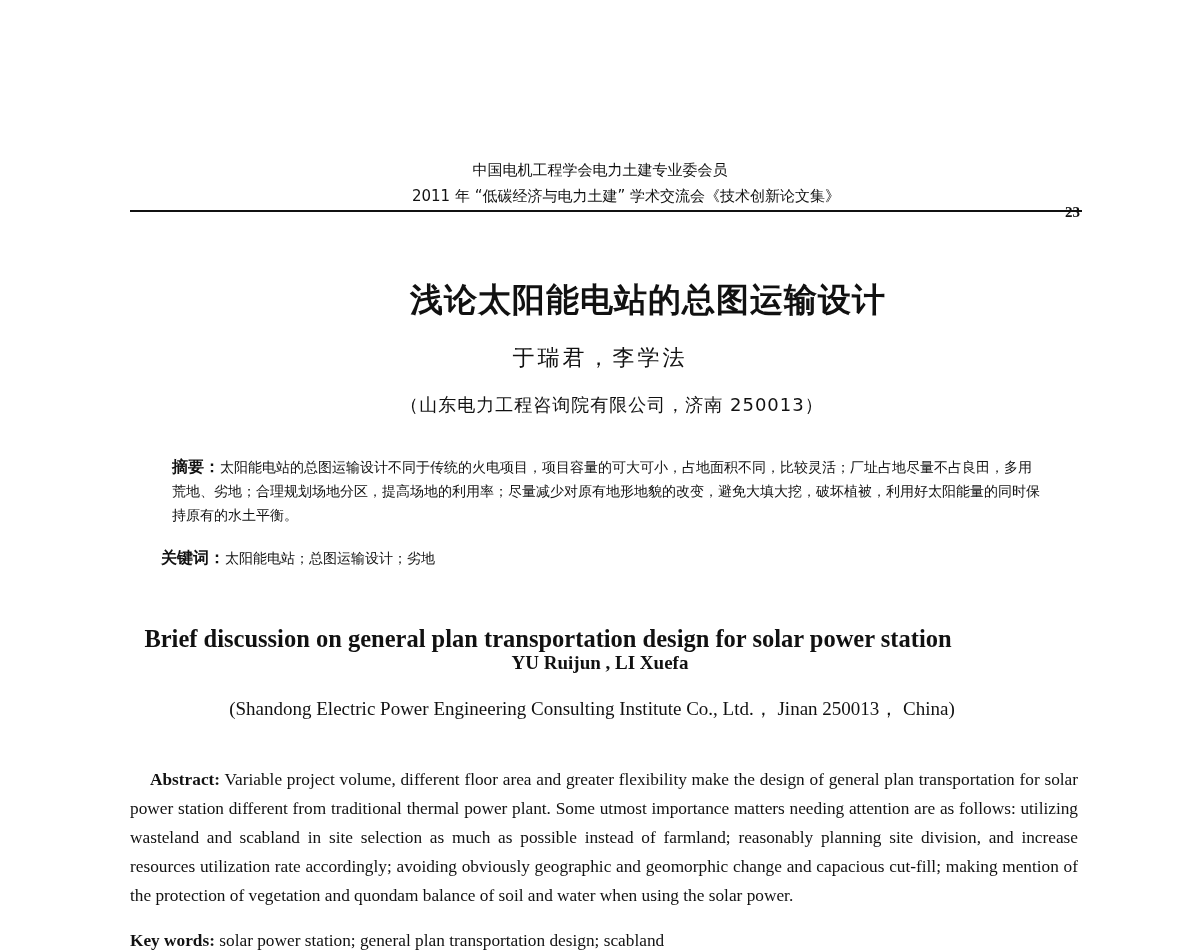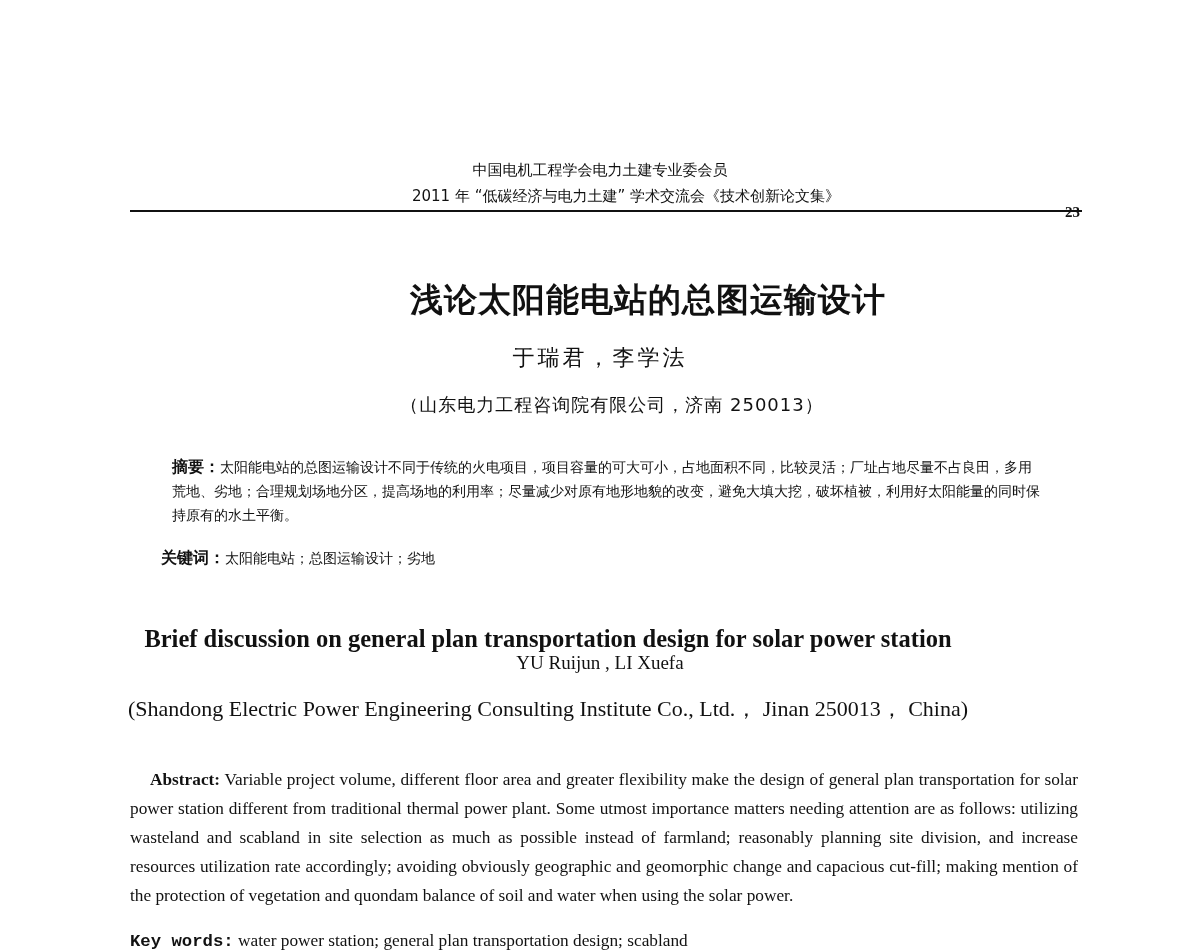--- a/index.html
+++ b/index.html
@@ -18,27 +18,27 @@
     .authors-cn { left: 0; width: 1200px; top: 343px; text-align: center; font-size: 22px; letter-spacing: 3px; line-height: 30px; font-family: "DejaVu Serif", "Liberation Serif", serif; }
     .affil-cn { left: 0; width: 1200px; top: 392px; text-align: center; font-size: 18px; line-height: 26px; letter-spacing: 1px; padding-left: 12px; }
 
     .abs-cn { left: 172px; width: 870px; top: 455px; font-size: 14px; line-height: 24px; }
     .abs-cn .lbl { font-weight: bold; font-size: 16px; }
     .abs-cn p { margin: 0; }
     .kw-cn { left: 161px; width: 870px; top: 546px; font-size: 14px; line-height: 24px; }
     .kw-cn .lbl { font-weight: bold; font-size: 16px; }
 
     .title-en { left: 16px; width: 1064px; top: 600px; text-align: center; font-size: 24.5px; font-weight: bold; line-height: 32px; margin-top: 23px; }
-    .authors-en { left: 0; width: 1200px; top: 650px; text-align: center; font-size: 19px; line-height: 26px; }
-    .affil-en { left: 0; width: 1096px; top: 696px; text-align: center; font-size: 22px; line-height: 26px; }
+    .authors-en { left: 0; width: 1200px; top: 650px; text-align: center; font-size: 19px; line-height: 26px; font-weight: bold; }
+    .affil-en { left: 0; width: 1096px; top: 696px; text-align: center; font-size: 19px; line-height: 26px; padding-left: 44px; }
 
     .abs-en { left: 130px; width: 948px; top: 765px; font-size: 17.3px; line-height: 29px; text-align: justify; }
     .abs-en .lbl { font-weight: bold; margin-left: 20px; }
     .kw-en { left: 130px; width: 948px; top: 926px; font-size: 17.3px; line-height: 29px; }
-    .kw-en .lbl { font-weight: bold; font-family: Liberation Mono, monospace; }
+    .kw-en .lbl { font-weight: bold; }
   </style>
 </head>
 <body>
 
 <div class="abs hdr1 sans">中国电机工程学会电力土建专业委会员</div>
 <div class="abs hdr2 sans">
   <span class="center">2011 年 “低碳经济与电力土建” 学术交流会《技术创新论文集》</span>
   <span class="pagenum serif">23</span>
 </div>
 <div class="abs rule"></div>
@@ -55,14 +55,14 @@
 </div>
 
 <div class="abs title-en serif">Brief discussion on general plan transportation design for solar power station</div>
 <div class="abs authors-en serif">YU Ruijun , LI Xuefa</div>
 <div class="abs affil-en serif">(Shandong Electric Power Engineering Consulting Institute Co., Ltd.， Jinan 250013， China)</div>
 
 <div class="abs abs-en serif">
   <span class="lbl">Abstract:</span> <span>Variable project volume, different floor area and greater flexibility make the design of general plan transportation for solar power station different from traditional thermal power plant. Some utmost importance matters needing attention are as follows: utilizing wasteland and scabland in site selection as much as possible instead of farmland; reasonably planning site division, and increase resources utilization rate accordingly; avoiding obviously geographic and geomorphic change and capacious cut-fill; making mention of the protection of vegetation and quondam balance of soil and water when using the solar power.</span>
 </div>
 <div class="abs kw-en serif">
-  <span class="lbl">Key words:</span> <span>water power station;   general plan transportation design; scabland</span>
+  <span class="lbl">Key words:</span> <span>solar power station;   general plan transportation design; scabland</span>
 </div>
 
 </body></html>

